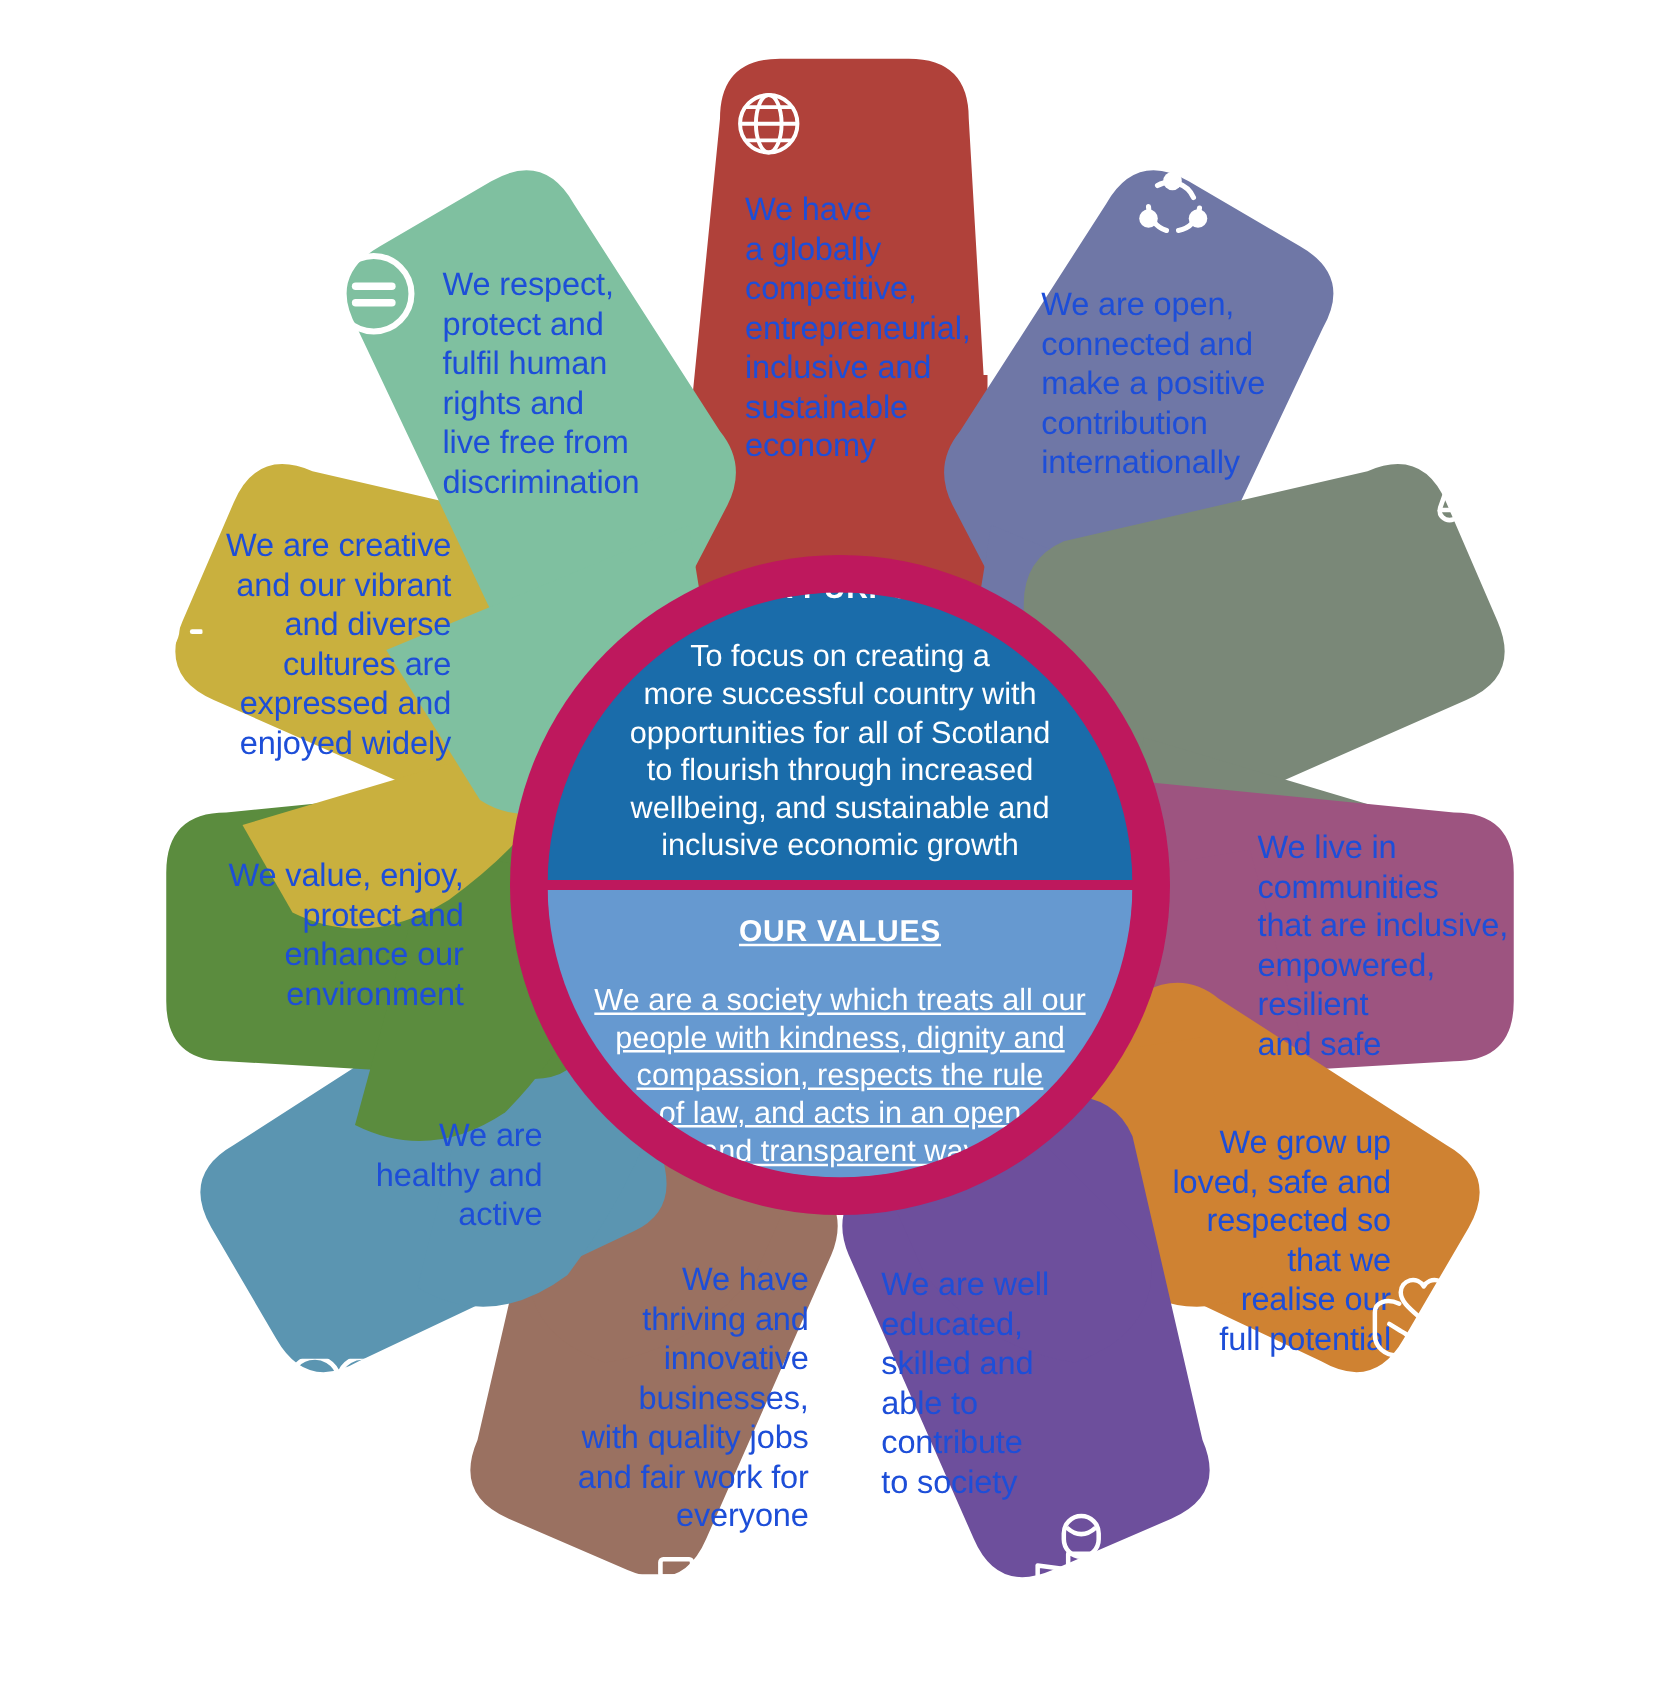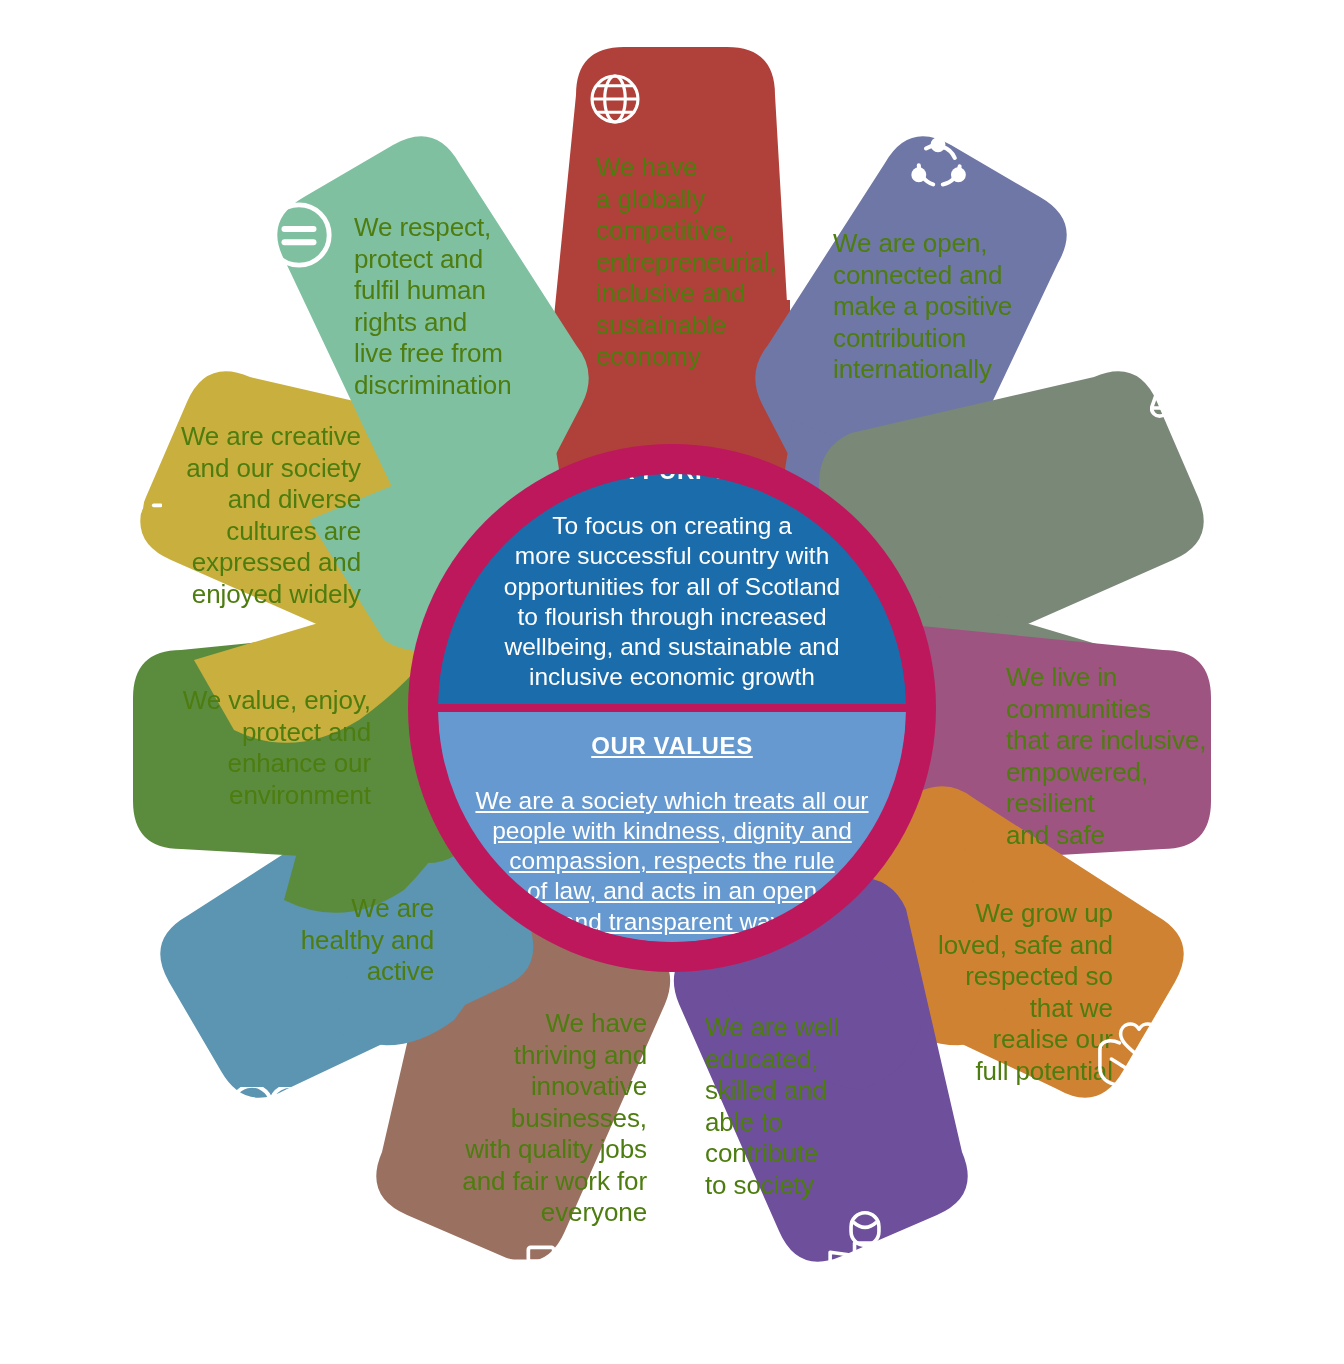--- a/index.html
+++ b/index.html
@@ -23,21 +23,21 @@
 
   .petal-layer {
     position: absolute;
     left: 0; top: 0;
     width: 1344px;
     height: 1364px;
   }
 
   .petal-text {
     position: absolute;
-    color: #4d7c0f;
+    color: #1d4ed8;
     font-size: 26px;
     line-height: 1.215;
     font-weight: 400;
     white-space: pre-line;
     letter-spacing: -0.1px;
   }
 
   
   #hub {
     position: absolute;
@@ -236,21 +236,21 @@
   <div class="petal-text" style="left:230px; top:893px; width:204px; text-align:right;">We are
 healthy and
 active</div>
 
   <div class="petal-text" style="left:135px; top:685px; width:236px; text-align:right;">We value, enjoy,
 protect and
 enhance our
 environment</div>
 
   <div class="petal-text" style="left:117px; top:421px; width:244px; text-align:right;">We are creative
-and our society
+and our vibrant
 and diverse
 cultures are
 expressed and
 enjoyed widely</div>
 
   <div class="petal-text" style="left:354px; top:212px; text-align:left;">We respect,
 protect and
 fulfil human
 rights and
 live free from

